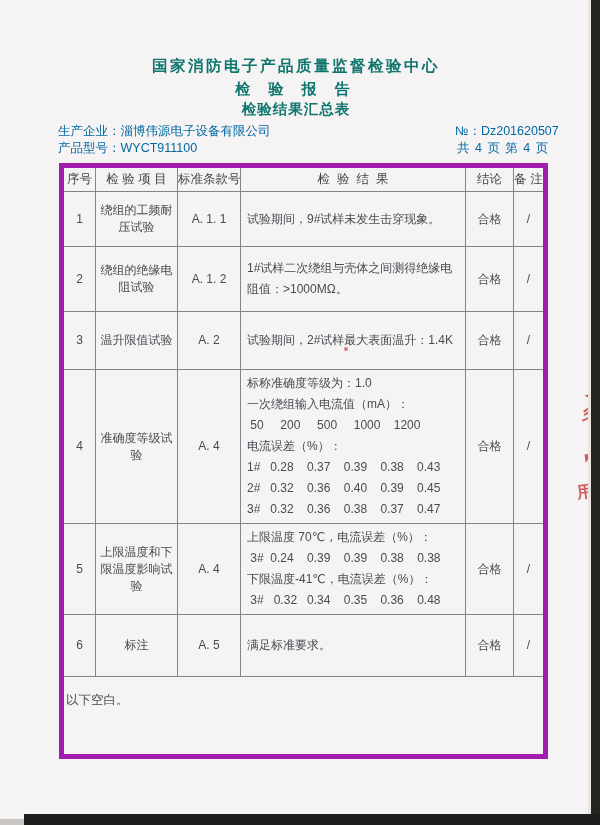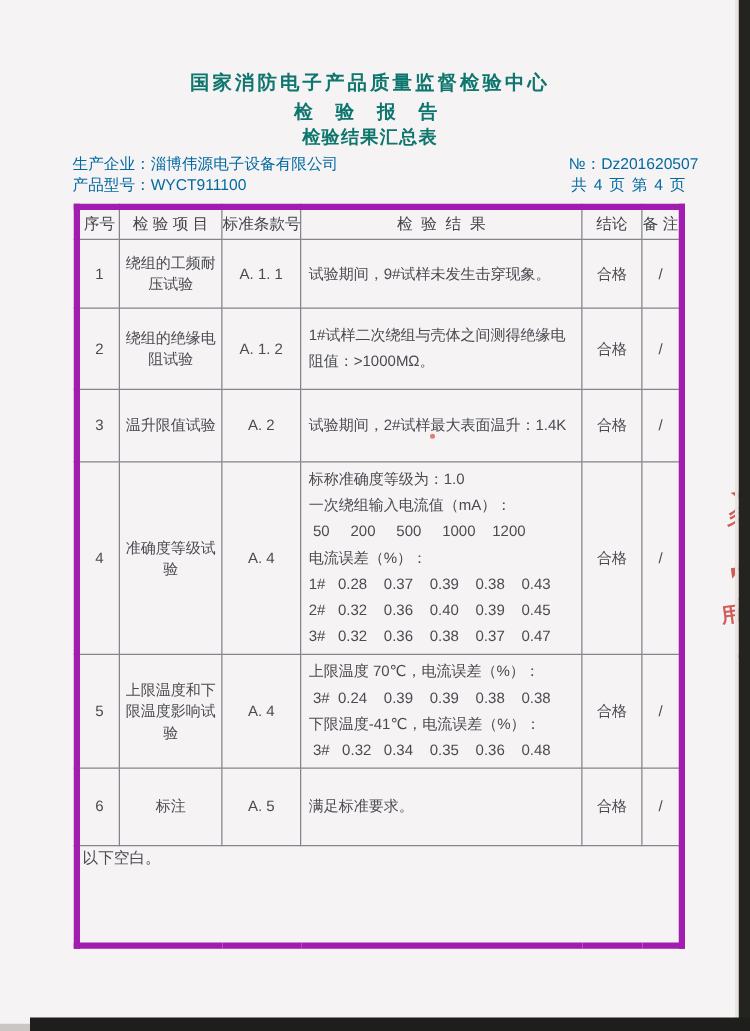--- a/index.html
+++ b/index.html
@@ -37,21 +37,21 @@
   }
   table.results, table.results th, table.results td { border:1px solid #84848c; }
   table.results { border:5px solid #a21caf; }
   table.results th {
     height:26px; font-weight:normal; font-size:12.5px; color:#44444a;
     text-align:center; white-space:pre;
   }
   td.c   { text-align:center; vertical-align:middle; padding:2px; line-height:17px; }
   td.res { text-align:left; vertical-align:middle; padding:3px 2px 3px 6px; }
   td.res .rline { white-space:pre-wrap; line-height:21px; font-size:12px; }
-  td.blank-row { vertical-align:top; text-align:left; padding:1px 2px; font-size:12.5px; }
+  td.blank-row { vertical-align:top; text-align:left; padding:15px 2px; font-size:12.5px; }
 
   
   .stamp-strip { position:absolute; top:0; right:7px; width:18px; height:825px; pointer-events:none; }
   .stamp-frag  { position:absolute; right:0; color:#cb423f; font-weight:bold;
                  font-size:14px; transform:rotate(-8deg); opacity:.85; white-space:nowrap; }
   .speck { position:absolute; left:344px; top:347px; width:4px; height:4px;
            border-radius:50%; background:#d3605c; opacity:.8; }
 </style>
 </head>
 <body>

